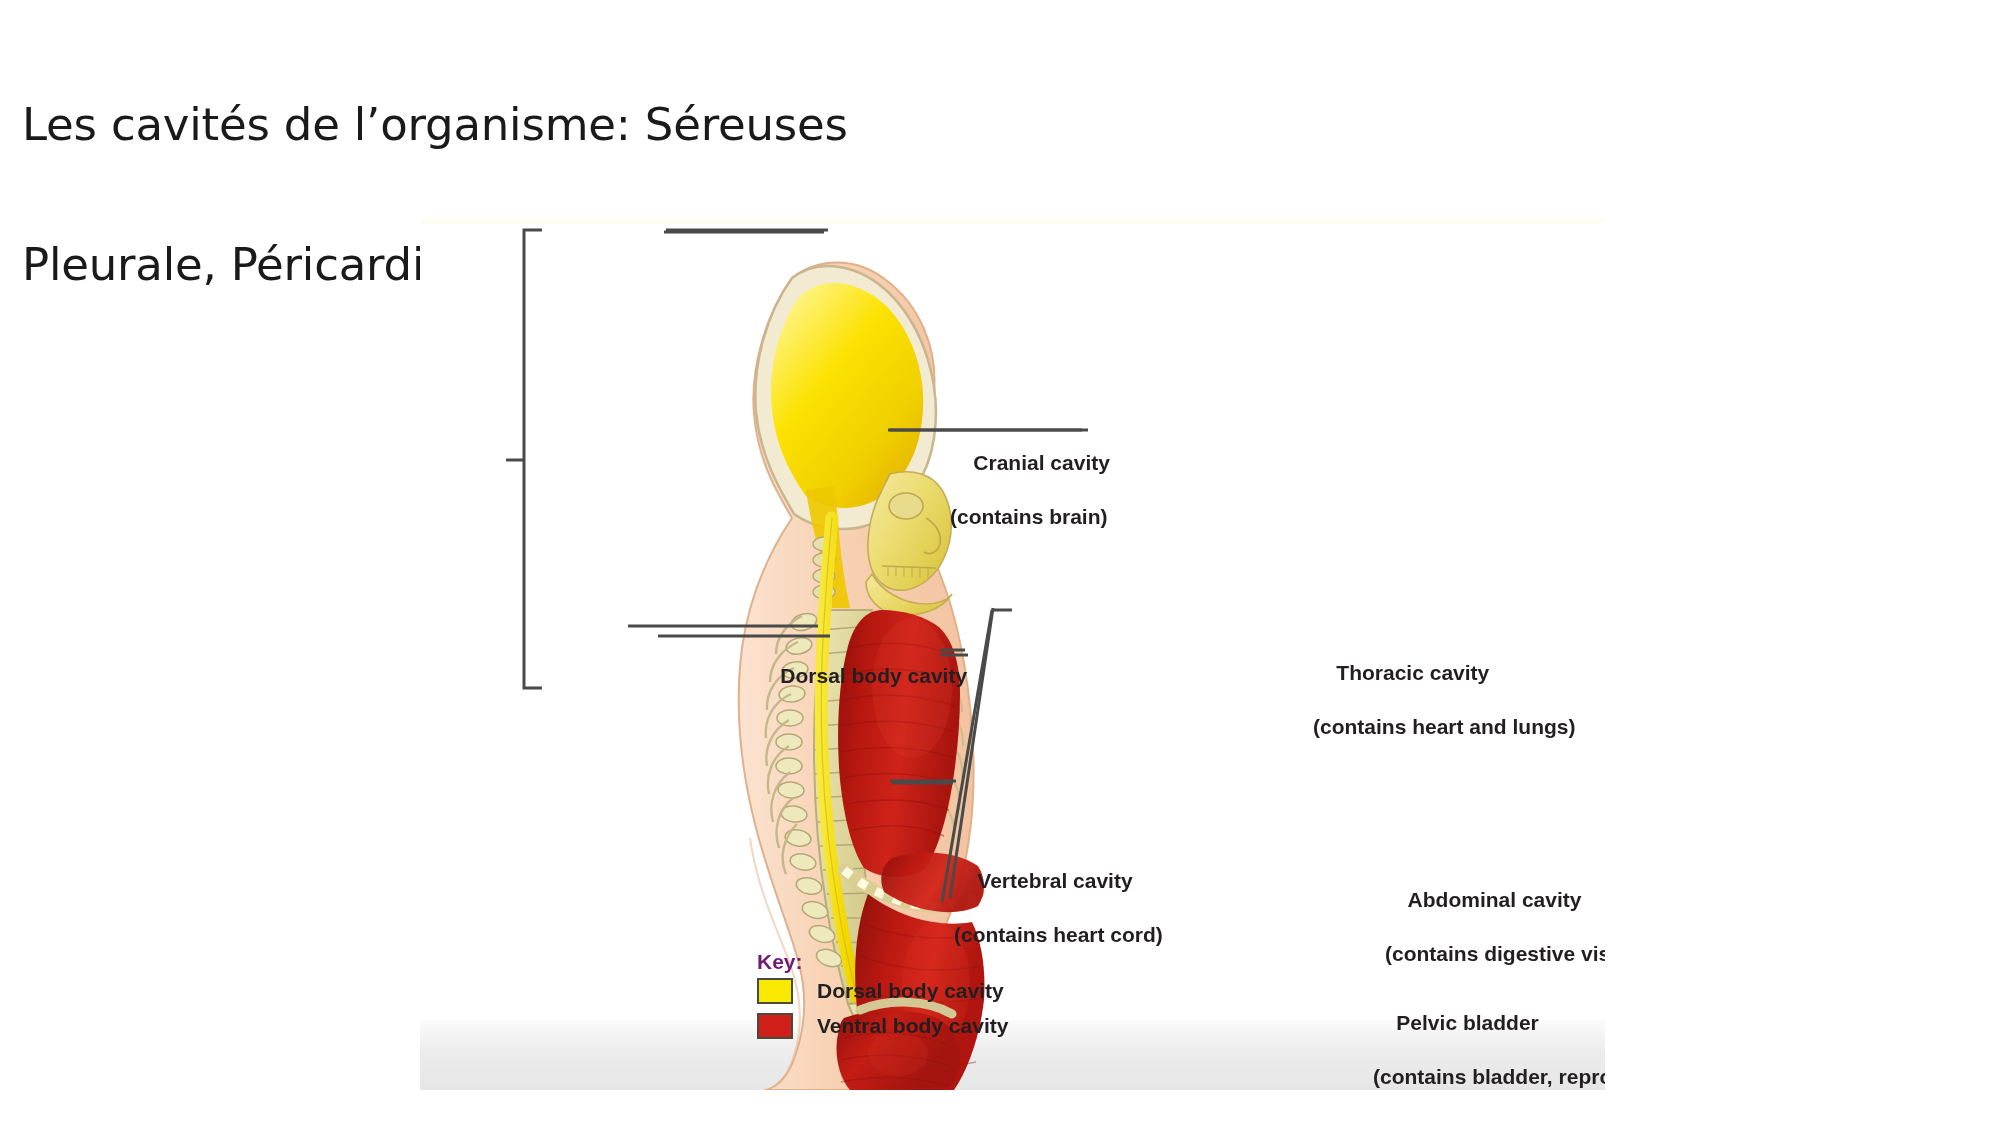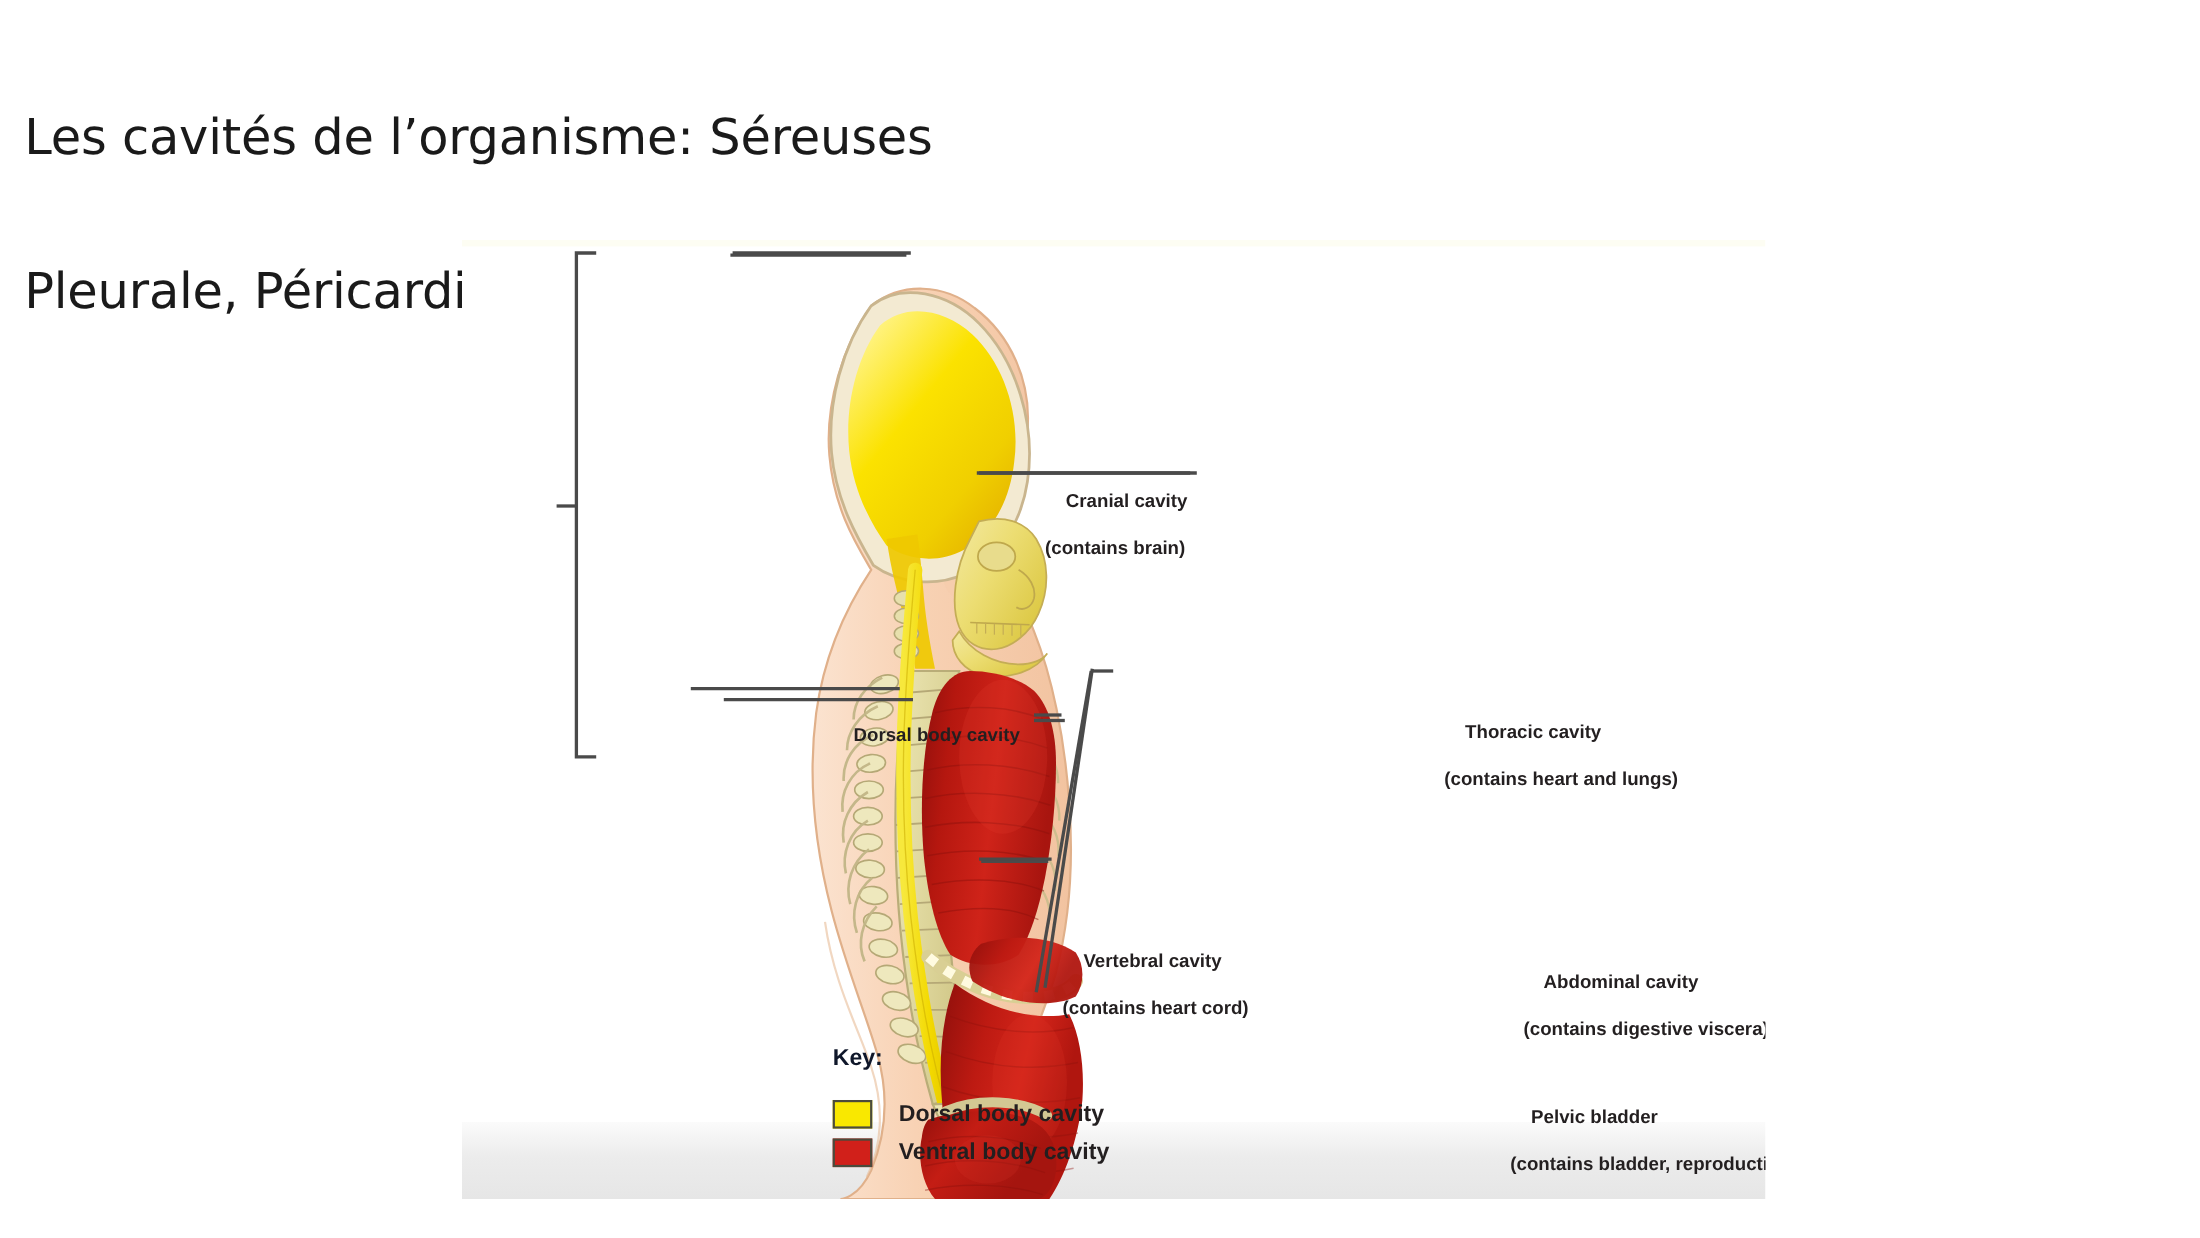--- a/index.html
+++ b/index.html
@@ -60,47 +60,47 @@
     left: 0; top: 0;
     width: 1185px;
     height: 872px;
   }
 
   
   .label {
     position: absolute;
     color: #231f20;
     font-weight: bold;
-    font-size: 17px;
+    font-size: 21px;
     line-height: 1.28;
     font-family: "Liberation Sans", sans-serif;
     white-space: pre;
   }
   .label .l2 { display: block; }
 
   #label-cranial      { left: 530px; top: 205px; }
   #label-dorsal       { left: 337px; top: 418px; }
   #label-thoracic     { left: 893px; top: 415px; }
   #label-diaphragm    { left: 1000px; top: 597px; }
-  #label-vertebral    { left: 534px; top: 623px; margin-left: 12px; }
+  #label-vertebral    { left: 534px; top: 623px; }
   #label-abdominal    { left: 965px; top: 642px; }
   #label-pelvic       { left: 953px; top: 765px; }
 
   
   #key-block {
     position: absolute;
     left: 337px;
     top: 732px;
   }
   #key-title {
-    color: #0f172a;
+    color: #701a75;
     font-weight: bold;
     font-size: 21px;
     font-family: "Liberation Sans", sans-serif;
-    margin-bottom: 26px;
+    margin-bottom: 4px;
   }
   .key-row {
     display: flex;
     align-items: center;
     margin-bottom: 9px;
   }
   .key-swatch {
     width: 36px;
     height: 26px;
     border: 2px solid #4b4b3c;

